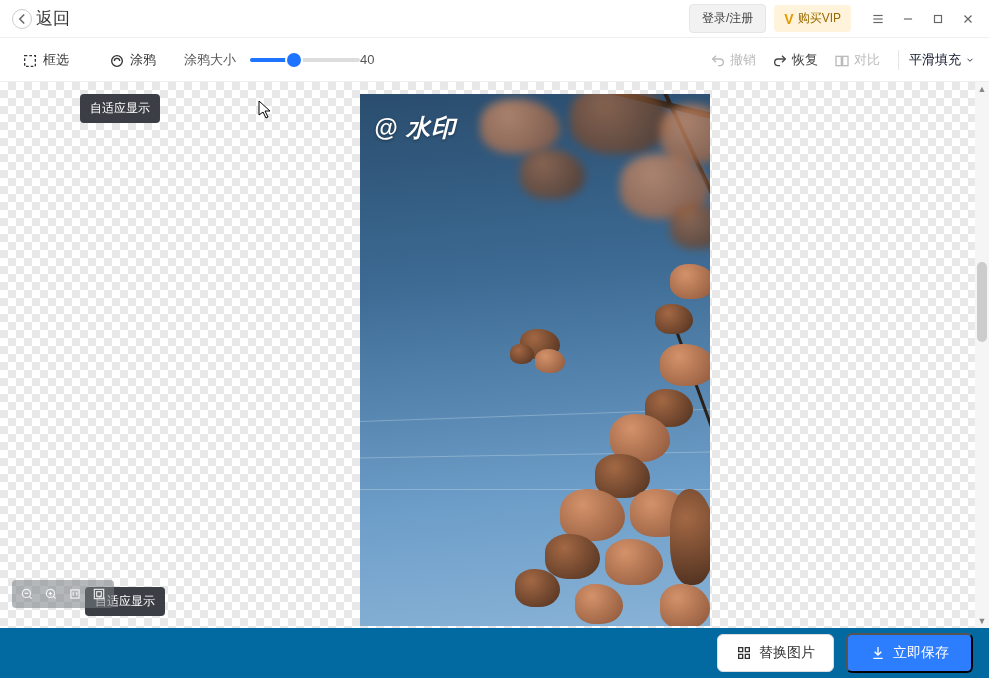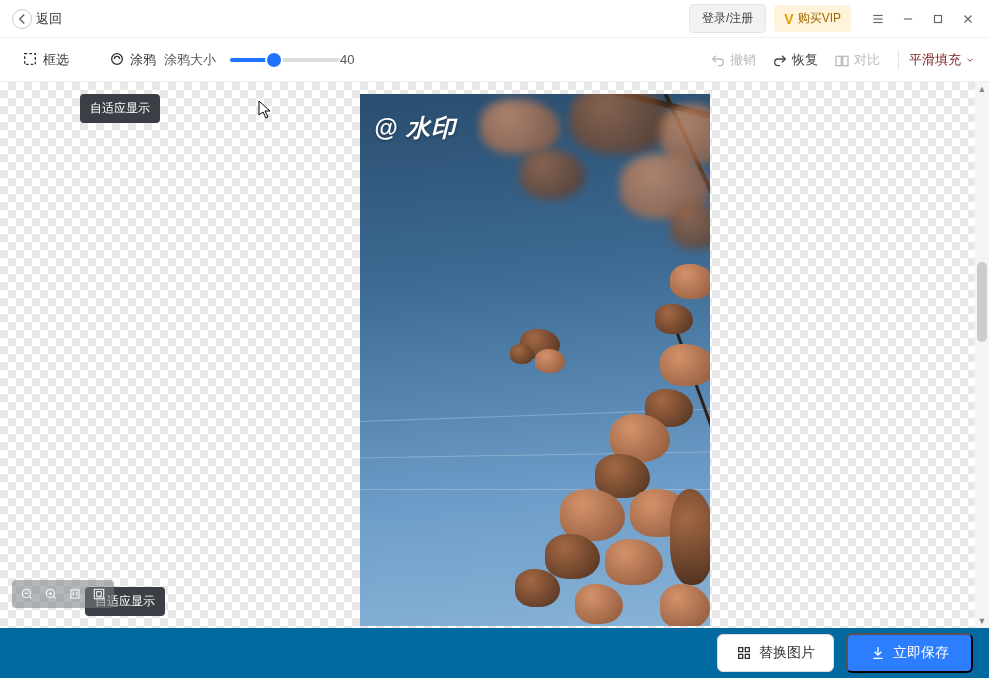--- a/index.html
+++ b/index.html
@@ -1,44 +1,44 @@
 <!DOCTYPE html>
 <html><head>
   <meta charset="utf-8">
   <style>
     * { margin: 0; padding: 0; box-sizing: border-box; font-family: "Microsoft YaHei", Arial, sans-serif; }
     body { width: 989px; height: 678px; background: #fff; overflow: hidden; position: relative; }
 
     
     .title-bar { height: 38px; display: flex; align-items: center; padding: 0 6px; border-bottom: 1px solid #f0f0f0; }
-    .back-btn { display: flex; align-items: center; gap: 4px; padding: 4px 6px; cursor: pointer; color: #333; font-size: 13px; }
+    .back-btn { display: flex; align-items: center; gap: 4px; padding: 4px 6px; cursor: pointer; color: #333; font-size: 17px; }
     .back-btn .arrow { width: 20px; height: 20px; border-radius: 50%; border: 1px solid #ccc; display: flex; align-items: center; justify-content: center; color: #666; font-size: 12px; }
     .title-spacer { flex: 1; }
     .login-btn { background: #f2f2f2; border: 1px solid #e5e5e5; border-radius: 4px; padding: 5px 12px; font-size: 12px; color: #444; cursor: pointer; margin-right: 8px; }
     .vip-btn { background: #fff4db; border-radius: 4px; padding: 5px 10px; font-size: 12px; color: #9a6a00; cursor: pointer; display: flex; align-items: center; gap: 4px; margin-right: 12px; }
     .vip-v { font-weight: bold; color: #e49b00; font-size: 14px; }
     .menu-icon, .win-icon { width: 30px; height: 30px; display: flex; align-items: center; justify-content: center; cursor: pointer; color: #666; }
     .menu-icon svg, .win-icon svg { width: 14px; height: 14px; }
 
     
     .toolbar { height: 44px; display: flex; align-items: center; padding: 0 14px; border-bottom: 1px solid #eee; font-size: 13px; color: #333; }
-    .tool-btn { display: flex; align-items: flex-start; gap: 5px; padding: 6px 8px; cursor: pointer; border-radius: 4px; }
+    .tool-btn { display: flex; align-items: flex-end; gap: 5px; padding: 6px 8px; cursor: pointer; border-radius: 4px; }
     .tool-btn svg { width: 16px; height: 16px; }
     .tool-sep { width: 24px; }
-    .brush-label { margin-right: 14px; color: #555; }
+    .brush-label { margin-left: 20px; margin-right: 14px; color: #555; }
     .slider-wrap { width: 110px; height: 4px; background: #ddd; border-radius: 2px; position: relative; cursor: pointer; }
     .slider-fill { height: 100%; background: #1e73ff; border-radius: 2px; width: 40%; }
     .slider-thumb { width: 14px; height: 14px; border-radius: 50%; background: #1e73ff; position: absolute; top: -5px; left: calc(40% - 7px); box-shadow: 0 0 0 2px #fff; }
     .brush-value { color: #555; width: 30px; }
     .toolbar-spacer { flex: 1; }
     .rt-btn { display: flex; align-items: flex-end; gap: 4px; padding: 6px 8px; cursor: pointer; color: #444; }
     .rt-btn.disabled { color: #bbb; cursor: default; }
     .rt-btn svg { width: 16px; height: 16px; }
     .divider-v { width: 1px; height: 20px; background: #e5e5e5; margin: 0 10px; }
-    .fill-mode { display: flex; align-items: center; gap: 4px; cursor: pointer; color: #7f1d1d; }
+    .fill-mode { display: flex; align-items: center; gap: 4px; cursor: pointer; color: #0f172a; }
 
     
     .canvas-area { position: absolute; top: 82px; left: 0; right: 14px; bottom: 50px; overflow: hidden;
       background-image:
         linear-gradient(45deg,#e8e8e8 25%,transparent 25%),
         linear-gradient(-45deg,#e8e8e8 25%,transparent 25%),
         linear-gradient(45deg,transparent 75%,#e8e8e8 75%),
         linear-gradient(-45deg,transparent 75%,#e8e8e8 75%);
       background-size: 16px 16px;
       background-position: 0 0, 0 8px, 8px -8px, -8px 0;

